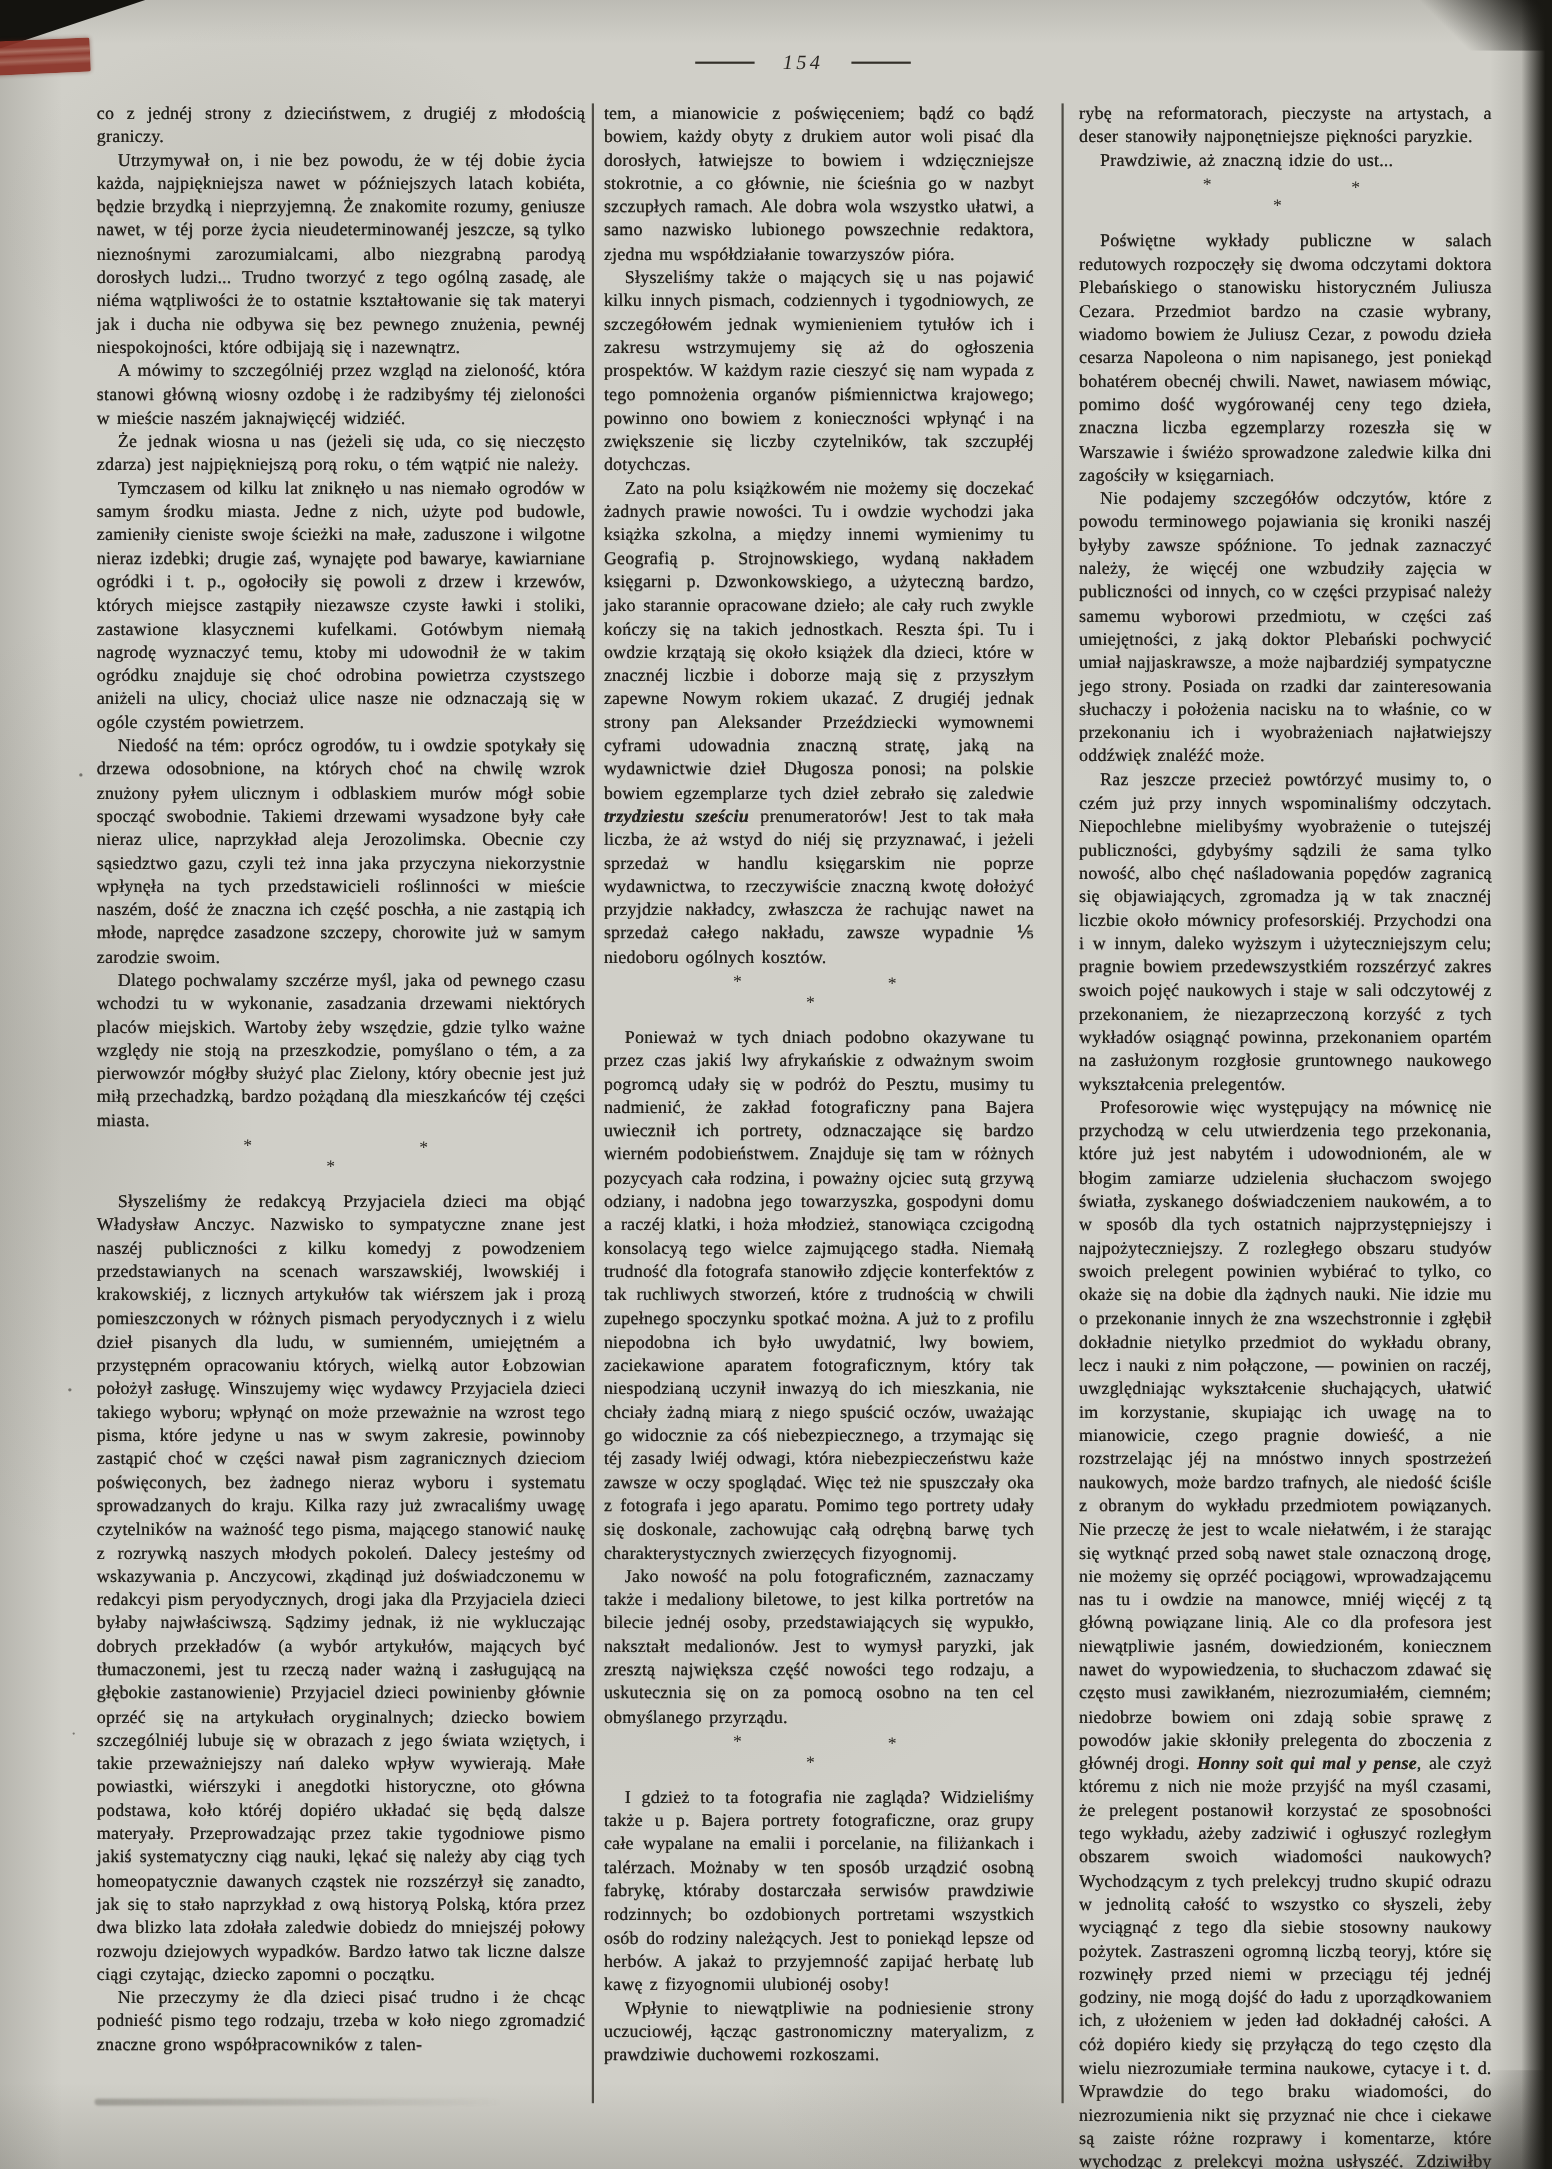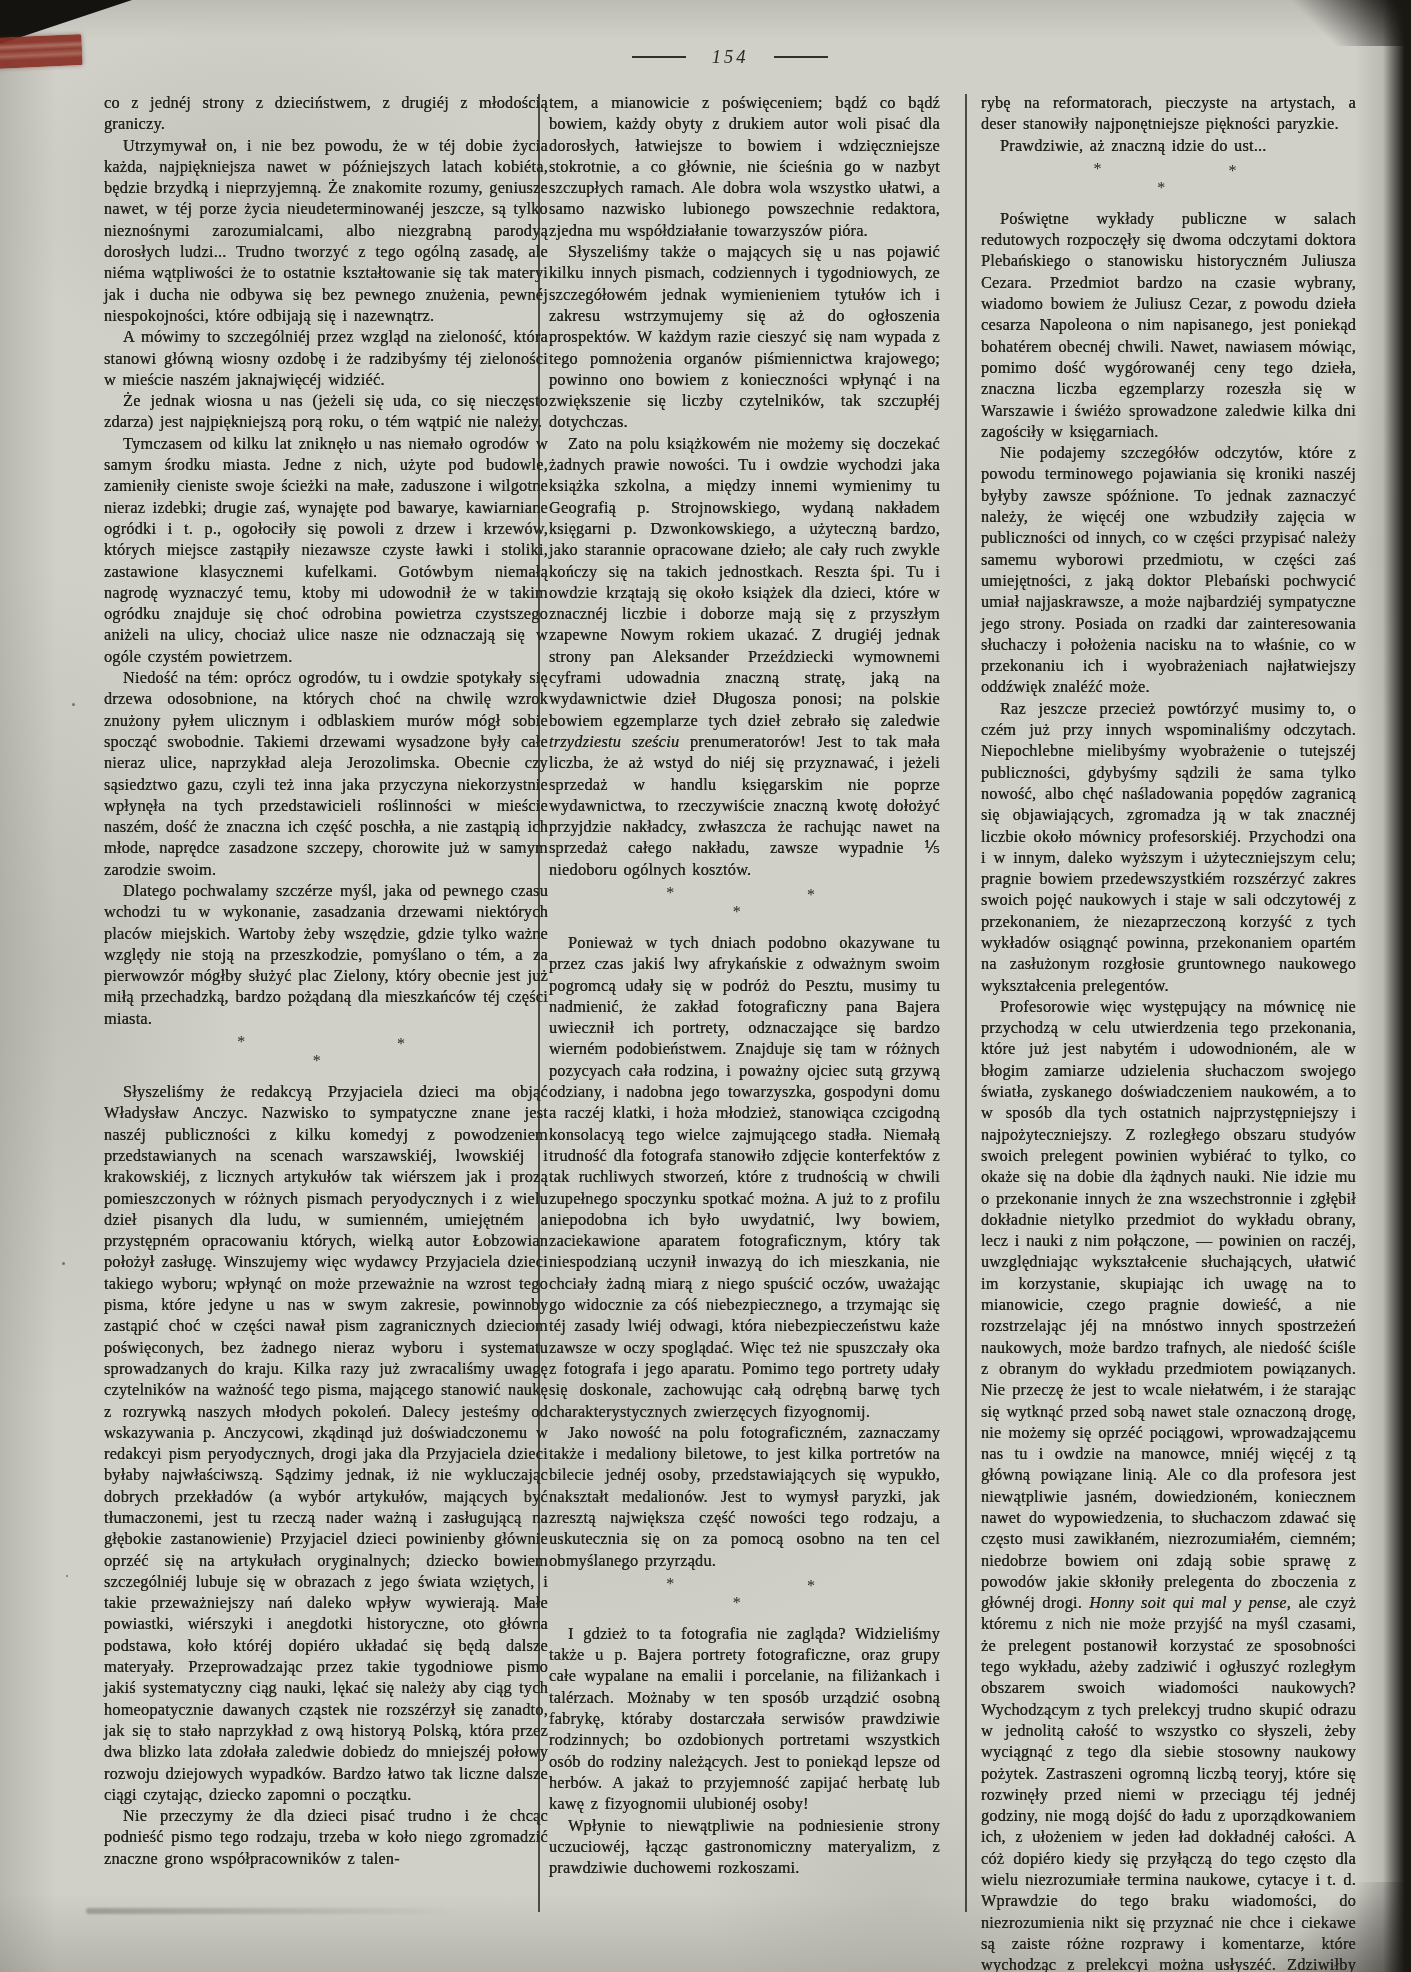--- a/index.html
+++ b/index.html
@@ -30,26 +30,26 @@
     background-image:linear-gradient(to bottom, rgba(230,210,190,0) 20%, rgba(222,200,180,0.35) 32%, rgba(230,210,190,0) 45%, rgba(222,200,180,0.3) 62%, rgba(230,210,190,0) 75%);
     box-shadow:0 0 4px rgba(90,30,20,0.5);}
   .header{position:absolute;left:85px;width:1290px;top:47px;text-align:center;
     font-size:18px;letter-spacing:1px;color:#2b2823;}
   .hdash{display:inline-block;width:54px;height:0;border-top:2.6px solid #33302a;
     vertical-align:middle;margin:0 26px;position:relative;top:-2px;}
   .pageno{display:inline-block;font-size:18.5px;letter-spacing:3px;font-style:italic;}
   .col{position:absolute;top:92px;text-align:justify;font-size:16.3px;line-height:21.3px;
     letter-spacing:.22px;word-spacing:2.2px;
     text-shadow:0 0 .6px rgba(35,32,27,.85), .2px .2px 0 rgba(35,32,27,.35);}
-  #col1{left:88px;width:444px;margin-left:16px;}
+  #col1{left:88px;width:444px;}
   #col2{left:549px;width:391px;}
   #col3{left:981px;width:375px;}
   .col p{margin:0;text-indent:19px;}
   .col p.noindent{text-indent:0;}
-  .it{font-style:italic;}
+  .it{font-style:italic;font-weight:bold;}
   .separator{position:relative;height:46px;margin:4px 0 2px 0;text-shadow:none;}
   .separator span{position:absolute;font-size:16px;color:#2b2823;}
   .separator .s1{left:30%;top:-2px;}
   .separator .s2{left:66%;top:0;}
   .separator .s3{left:47%;top:17px;}
   .vrule{position:absolute;top:94px;width:1.7px;height:1818px;background:rgba(48,45,39,.82);}
   #rule1{left:538px;}
   #rule2{left:965px;}
   .smudge{position:absolute;left:86px;top:1908px;width:370px;height:6px;border-radius:3px;
     background:linear-gradient(to right, rgba(90,88,80,.4), rgba(90,88,80,0));filter:blur(1px);}

